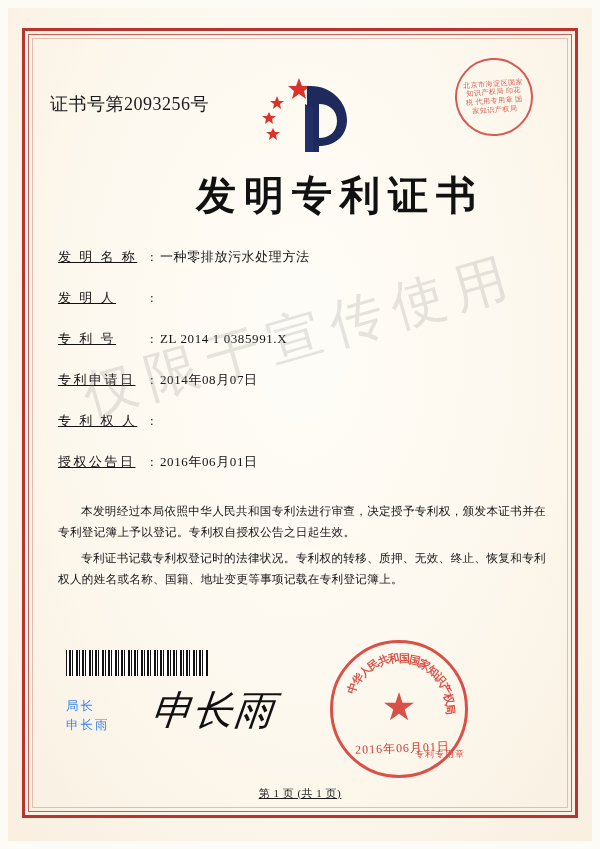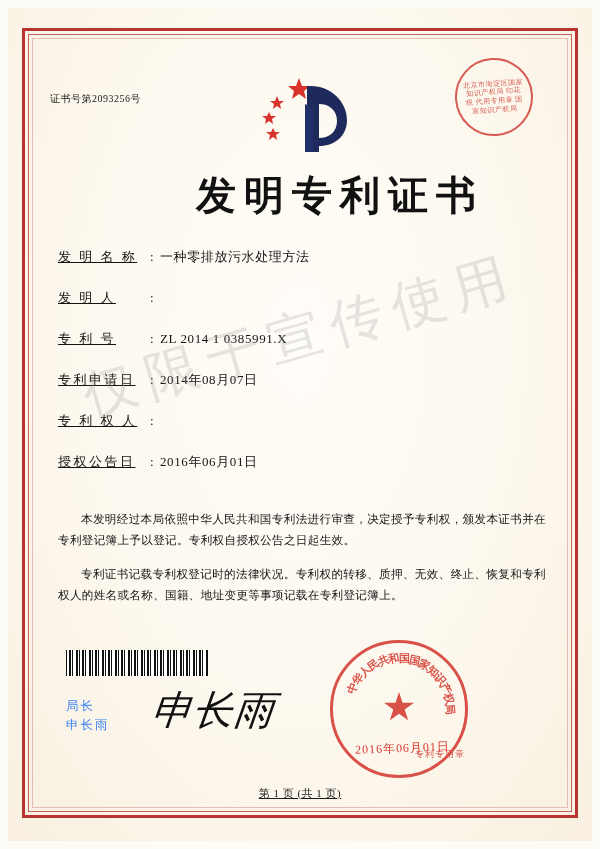--- a/index.html
+++ b/index.html
@@ -62,21 +62,21 @@
   }
   .corner.tl { left: 22px;  top: 28px;  border-right: none; border-bottom: none; }
   .corner.tr { left: 544px; top: 28px;  border-left: none;  border-bottom: none; }
   .corner.bl { left: 22px;  top: 784px; border-right: none; border-top: none; }
   .corner.br { left: 544px; top: 784px; border-left: none;  border-top: none; }
 
   
   .cert-no {
     position: absolute;
     left: 50px; top: 92px;
-    font-size: 10px;
+    font-size: 18px;
     color: #1a1a1a;
     letter-spacing: 0.5px;
     white-space: nowrap;
     text-align: center;
   }
 
   
   .logo-wrap {
     position: absolute;
     left: 247px; top: 74px;
@@ -157,21 +157,21 @@
     position: absolute;
     left: 58px; top: 497px;
     width: 488px;
     font-size: 11.6px;
     line-height: 1.85;
     color: #151515;
     text-align: justify;
     letter-spacing: 0.3px;
   }
   .body-text p {
-    margin: 12px 0 1px 0;
+    margin: 4px 0 1px 0;
     text-indent: 23px;
   }
 
   
   .barcode {
     position: absolute;
     left: 66px; top: 650px;
     width: 142px; height: 26px;
     background:
       repeating-linear-gradient(90deg,

